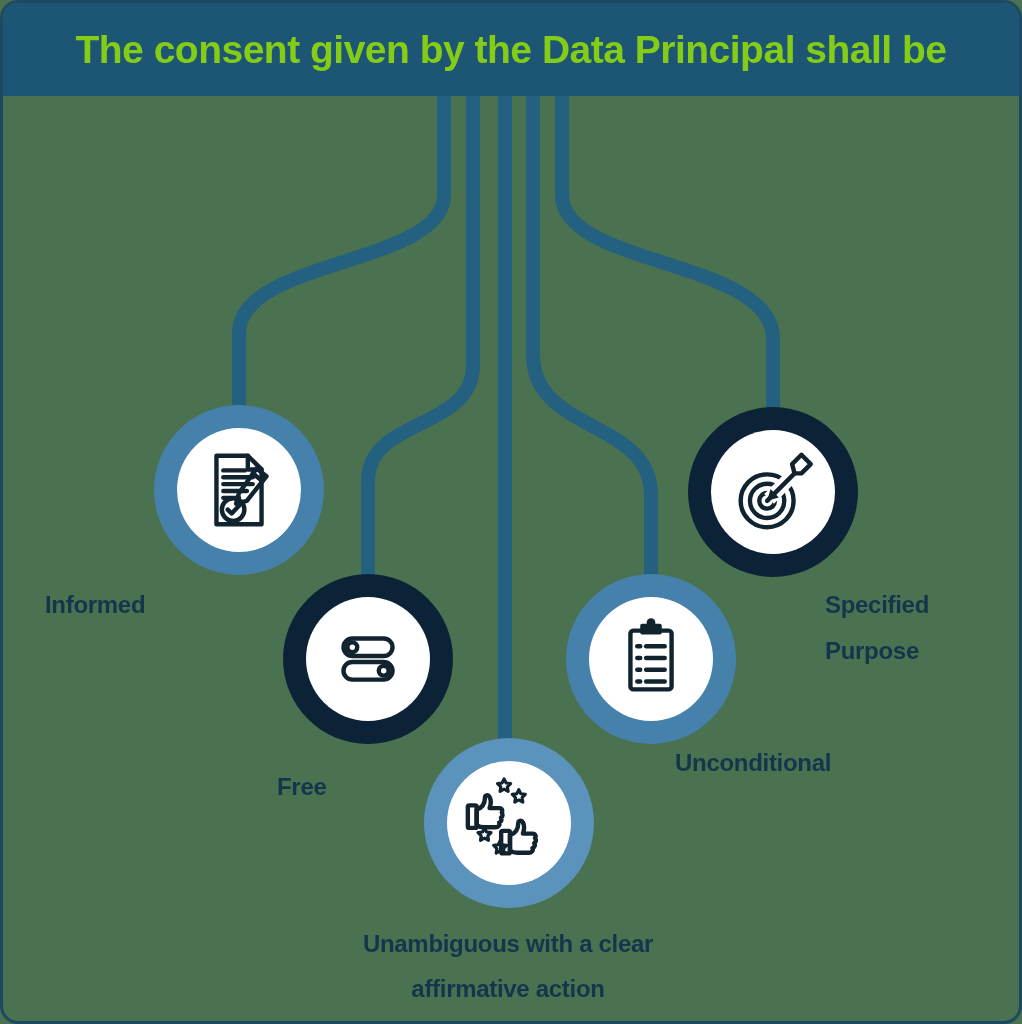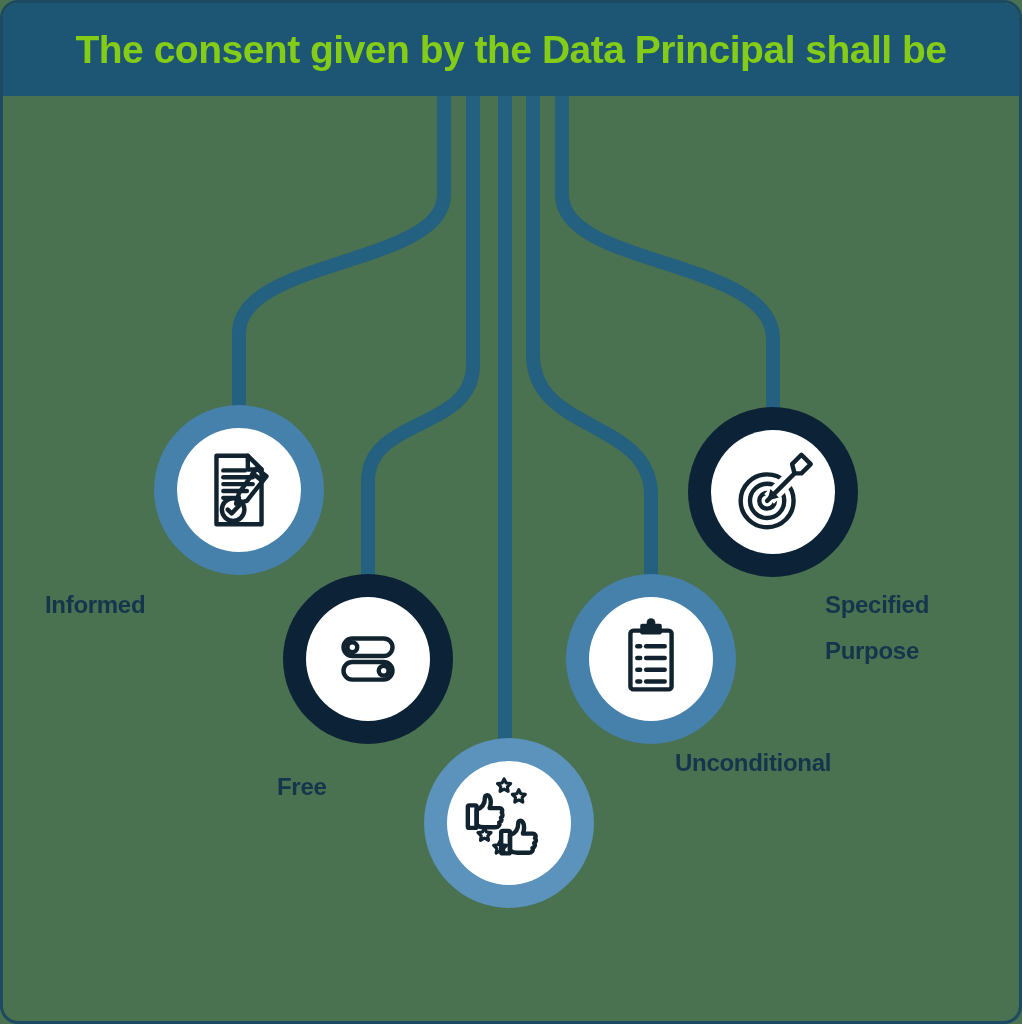--- a/index.html
+++ b/index.html
@@ -147,19 +147,23 @@
           <path d="M44 59 L72 31"></path>
           <path d="M72 31 L69.5 21.5 L79 12 L88.5 21.5 L79 31 Z"></path>
         </g>
         <path class="icon-fill" d="M44 59 l12 -3.5 l-8.5 -8.5 Z"></path>
       </svg>
     </div>
   </div>
 
   <div class="label" style="left:42px;top:579px;">Informed</div>
   <div class="label" style="left:274px;top:761px;">Free</div>
+  <div class="label center" style="left:235px;top:918px;width:540px;">
+    <span>Unambiguous with a clear</span><br>
+    <span>affirmative action</span>
+  </div>
   <div class="label" style="left:672px;top:737px;">Unconditional</div>
   <div class="label" style="left:822px;top:579px;">
     <span>Specified</span><br>
     <span>Purpose</span>
   </div>
 
 </div>
 
 </body></html>

